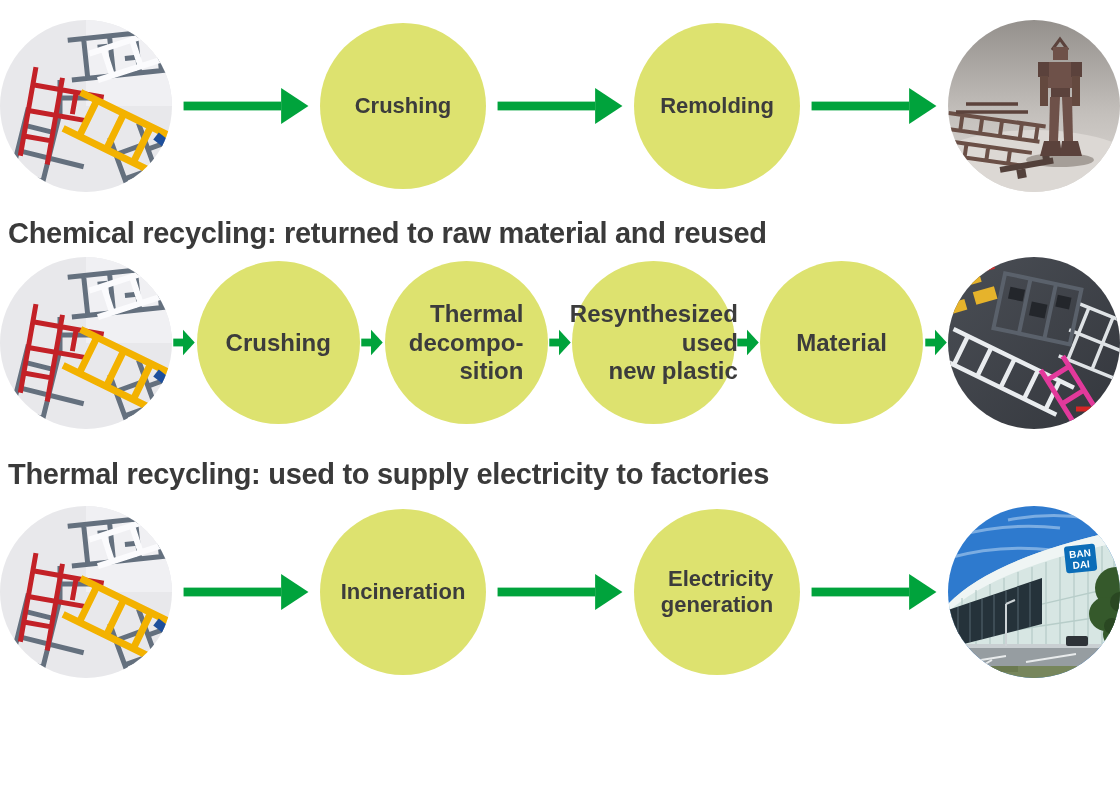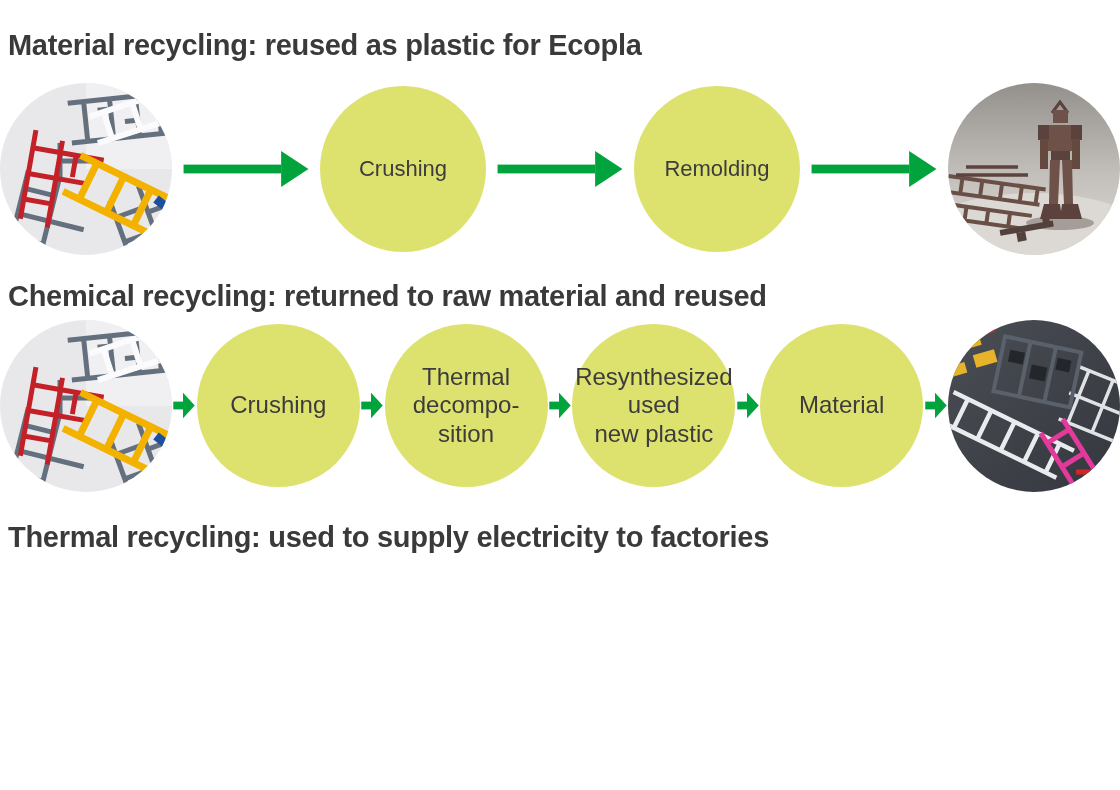--- a/index.html
+++ b/index.html
@@ -50,25 +50,26 @@
     background:var(--circle-fill);
     display:flex;
     align-items:center;
     justify-content:center;
     text-align:center;
     flex:0 0 auto;
   }
   .row.r2 .circle{width:163px;height:163px;}
   .circle .label{
     font-size:22px;
-    font-weight:400;
+    font-weight:700;
     color:var(--step-text);
     line-height:1.18;
     white-space:pre-line;
     padding:0 6px;
+    text-align:right;
   }
   .row.r2 .circle .label{font-size:24px;}
   .arrow-zone{
     flex:1 1 auto;
     display:flex;
     align-items:center;
     justify-content:center;
     color:var(--arrow-green);
   }
   .arrow-long{width:126px;height:40px;display:block;}
@@ -238,21 +239,20 @@
     <g id="arrowSmallArt">
       <rect x="0" y="16" width="10" height="8" fill="currentColor"></rect>
       <polygon points="10,7 22,20 10,33" fill="currentColor"></polygon>
     </g>
   </defs>
 </svg>
 
 <div class="page">
 
   <section>
-    <h2 class="heading first">Material recycling: reused as plastic for Ecopla</h2>
     <div class="row r1">
       <svg class="photo" viewBox="0 0 172 172">
           <use href="#runnerArt"></use>
         </svg>
       <div class="arrow-zone">
         <svg class="arrow-long" viewBox="0 0 128 41">
             <use href="#arrowLongArt"></use>
           </svg>
       </div>
       <div class="circle">
@@ -315,15 +315,45 @@
           <use href="#arrowSmallArt"></use>
         </svg>
       <svg class="photo" viewBox="0 0 172 172">
           <use href="#darkArt"></use>
         </svg>
     </div>
   </section>
 
   <section>
     <h2 class="heading last">Thermal recycling: used to supply electricity to factories</h2>
+    <div class="row r3">
+      <svg class="photo" viewBox="0 0 172 172">
+          <use href="#runnerArt"></use>
+        </svg>
+      <div class="arrow-zone">
+        <svg class="arrow-long" viewBox="0 0 128 41">
+            <use href="#arrowLongArt"></use>
+          </svg>
+      </div>
+      <div class="circle">
+        <div class="label">Incineration</div>
+      </div>
+      <div class="arrow-zone">
+        <svg class="arrow-long" viewBox="0 0 128 41">
+            <use href="#arrowLongArt"></use>
+          </svg>
+      </div>
+      <div class="circle">
+        <div class="label">Electricity
+generation</div>
+      </div>
+      <div class="arrow-zone">
+        <svg class="arrow-long" viewBox="0 0 128 41">
+            <use href="#arrowLongArt"></use>
+          </svg>
+      </div>
+      <svg class="photo" viewBox="0 0 172 172">
+          <use href="#factoryArt"></use>
+        </svg>
+    </div>
   </section>
 
 </div>
 
 </body></html>

